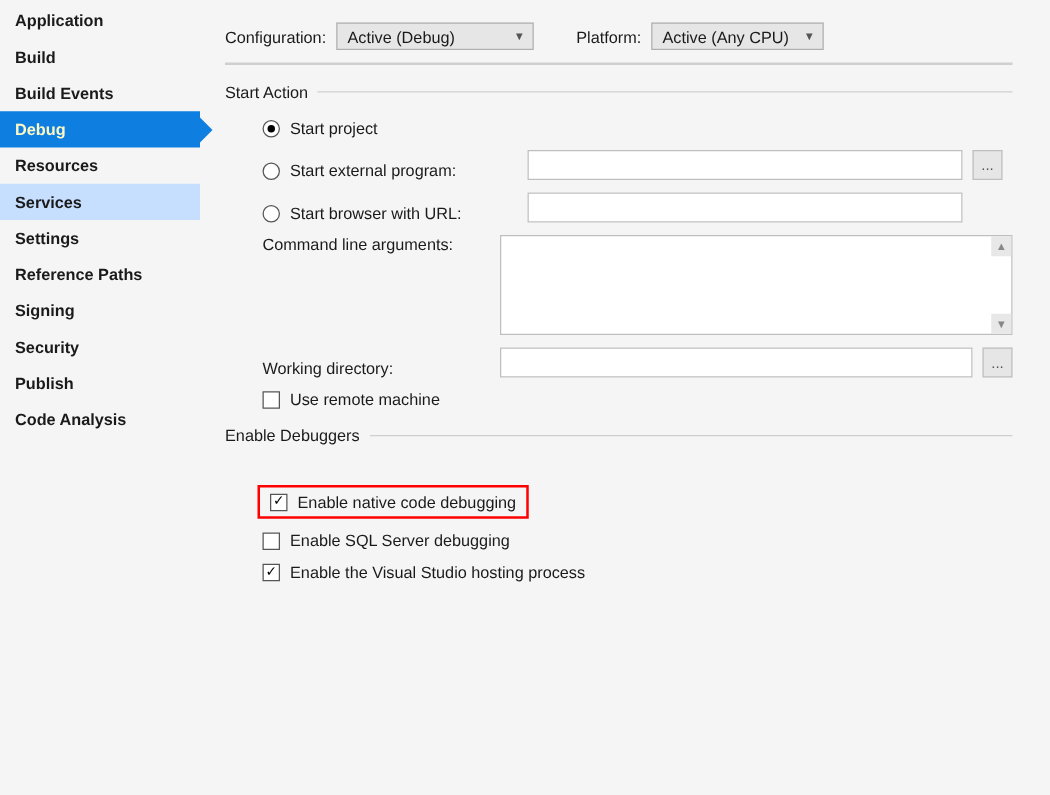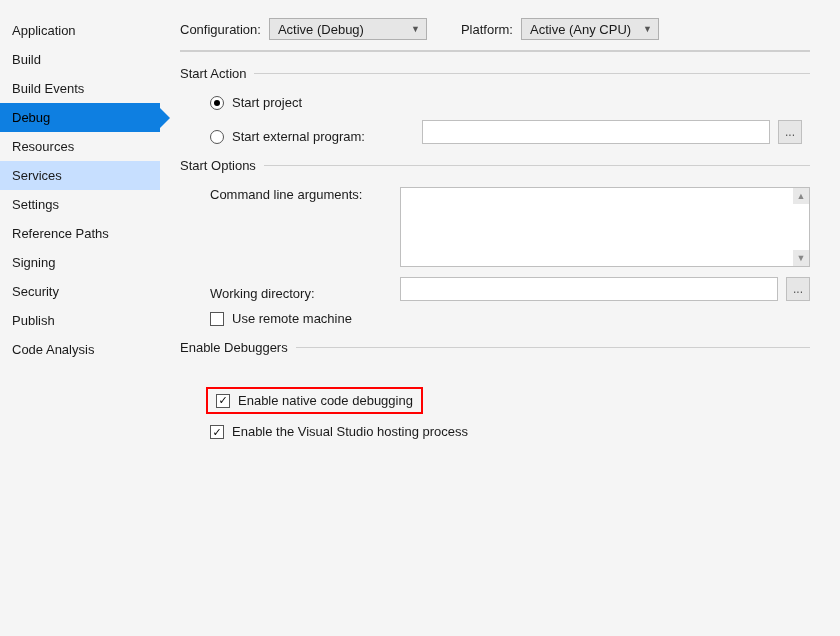--- a/index.html
+++ b/index.html
@@ -11,30 +11,31 @@
     width: 840px;
     height: 636px;
     overflow: hidden;
   }
   .root { display: flex; width: 100%; height: 100%; }
 
   
   .sidebar {
     width: 160px;
     background: #f5f5f5;
-    padding-top: 16px;
+    padding-top: 2px;
+    font-weight: bold;
   }
   .nav-item {
     padding: 7px 10px 7px 12px;
     cursor: pointer;
     position: relative;
   }
   .nav-item.selected {
     background: #0e7fe1;
-    color: #000000;
+    color: #fef9c3;
   }
   .nav-item.selected::after {
     content: "";
     position: absolute;
     right: -10px;
     top: 50%;
     transform: translateY(-50%);
     border-top: 10px solid transparent;
     border-bottom: 10px solid transparent;
     border-left: 10px solid #0e7fe1;
@@ -217,25 +218,26 @@
     <div class="row">
       <span class="radio checked"></span>
       <span>Start project</span>
     </div>
     <div class="row">
       <span class="radio"></span>
       <span class="field-label">Start external program:</span>
       <span class="txt-input" style="max-width:348px"></span>
       <span class="browse-btn">...</span>
     </div>
-
-    <div class="section-head">
-      <span class="label">Start Options</span>
-      <span class="line"></span>
-    </div>
+    <div class="row">
+      <span class="radio"></span>
+      <span class="field-label">Start browser with URL:</span>
+      <span class="txt-input" style="max-width:348px"></span>
+    </div>
+
 
     <div class="row tall">
       <span class="field-label" style="margin-left:0">Command line arguments:</span>
       <div class="txt-area">
         <span class="sb-up">▲</span>
         <span class="sb-down">▼</span>
       </div>
     </div>
     <div class="row">
       <span class="field-label" style="margin-left:0">Working directory:</span>
@@ -252,18 +254,22 @@
       <span class="line"></span>
     </div>
 
     <div class="row" style="margin-left:26px;margin-top:32px;">
       <span class="highlight-box">
         <span class="chk checked"></span>
         <span>Enable native code debugging</span>
       </span>
     </div>
     <div class="row">
+      <span class="chk"></span>
+      <span>Enable SQL Server debugging</span>
+    </div>
+    <div class="row">
       <span class="chk checked"></span>
       <span>Enable the Visual Studio hosting process</span>
     </div>
 
   </div>
 </div>
 
 </body></html>

